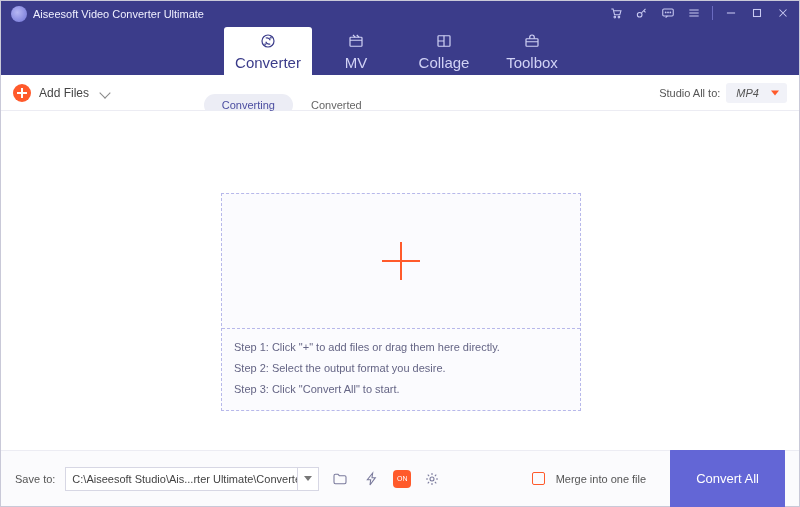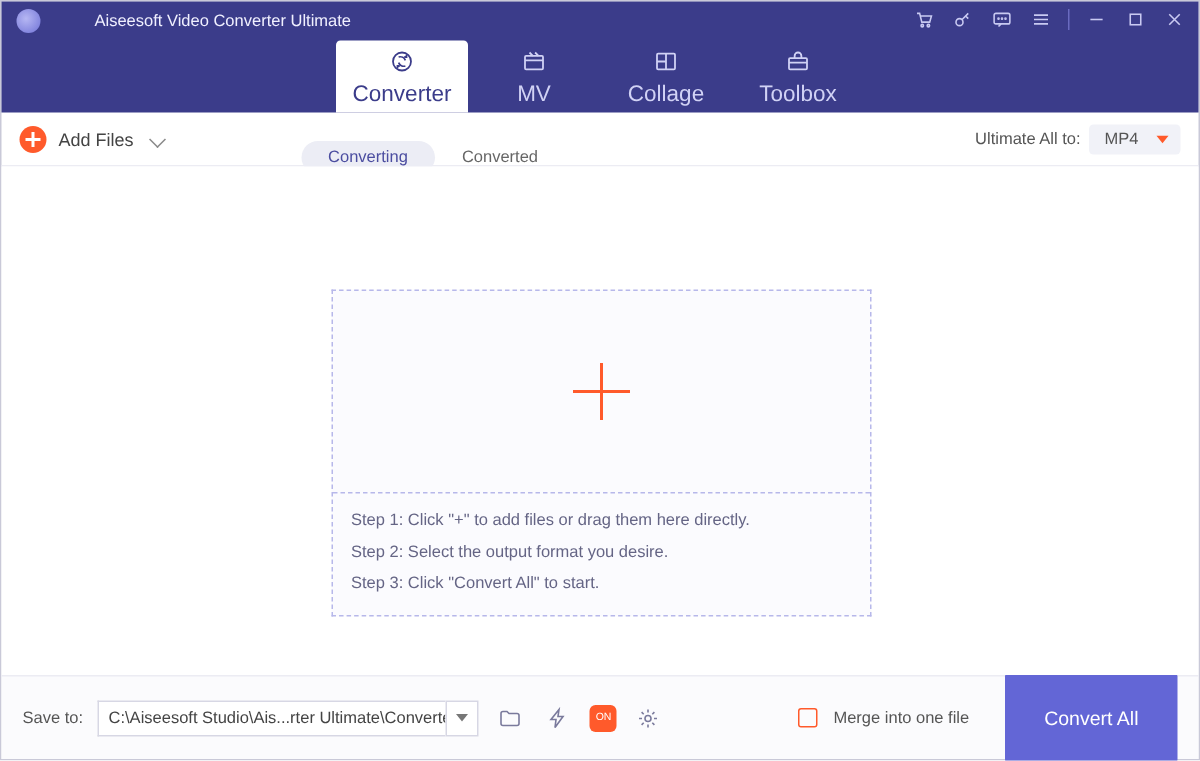--- a/index.html
+++ b/index.html
@@ -1,19 +1,19 @@
 <!DOCTYPE html>
 <html><head>
 <meta charset="utf-8">
 <style>
   * { box-sizing: border-box; margin: 0; padding: 0; font-family: -apple-system, "Segoe UI", Arial, sans-serif; }
   body { width: 800px; height: 507px; overflow: hidden; background: #fff; }
   .window { width: 800px; height: 507px; display: flex; flex-direction: column; border: 1px solid #c9c9d8; background: #fff; }
   .titlebar { height: 74px; background: #3b3c8a; color: #fff; position: relative; }
-  .title-row { display: flex; align-items: center; height: 26px; padding: 0 10px; font-size: 11px; gap: 30px; }
+  .title-row { display: flex; align-items: center; height: 26px; padding: 0 10px; font-size: 11px; }
   .logo-dot { width: 16px; height: 16px; border-radius: 50%; background: radial-gradient(circle at 40% 40%, #b6b7f3, #6f72d6); margin-right: 6px; }
   .title-text { flex: 0 0 auto; color: #f0f0ff; }
   .sys-right { position: absolute; right: 8px; top: 4px; display: flex; align-items: center; gap: 10px; }
   .sys-ico { width: 16px; height: 16px; display: flex; align-items: center; justify-content: center; color: #c9caf2; stroke: #c9caf2; }
   .sys-ico svg { width: 14px; height: 14px; }
   .sys-sep { width: 1px; height: 14px; background: #6a6bc0; }
   .tabs { position: absolute; left: 0; right: 0; bottom: 0; display: flex; justify-content: center; gap: 0; }
   .tab { width: 88px; height: 48px; display: flex; flex-direction: column; align-items: center; justify-content: center; font-size: 15px; color: #d1d2f5; cursor: pointer; }
   .tab.active { background: #fff; color: #3b3c8a; border-radius: 3px 3px 0 0; }
   .tab svg { width: 18px; height: 18px; margin-bottom: 4px; stroke: currentColor; fill: none; stroke-width: 1.6; }
@@ -21,21 +21,21 @@
   .addfiles { display: flex; align-items: center; gap: 8px; cursor: pointer; color: #444; }
   .plus-circle { width: 18px; height: 18px; border-radius: 50%; background: #ff5a2b; position: relative; }
   .plus-circle::before, .plus-circle::after { content: ""; position: absolute; background: #fff; }
   .plus-circle::before { left: 4px; right: 4px; top: 8px; height: 2px; }
   .plus-circle::after { top: 4px; bottom: 4px; left: 8px; width: 2px; }
   .chev { width: 8px; height: 8px; border-right: 1.5px solid #888; border-bottom: 1.5px solid #888; transform: rotate(45deg); margin-left: 4px; }
   .seg { display: flex; margin-left: auto; margin-right: auto; transform: translateX(-30px); }
   .seg-btn { padding: 5px 18px; font-size: 11px; color: #666; border-radius: 12px; cursor: pointer; margin-top: 24px; }
   .seg-btn.active { background: #ecedf5; color: #4b4da0; }
   .convert-to { margin-left: auto; display: flex; align-items: center; gap: 6px; font-size: 11px; color: #555; }
-  .ct-select { background: #f1f2f8; padding: 4px 28px 4px 10px; border-radius: 3px; position: relative; color: #555; min-width: 54px; cursor: pointer; }
+  .ct-select { background: #f1f2f8; padding: 4px 28px 4px 10px; border-radius: 3px; position: relative; color: #555; min-width: 54px; cursor: pointer; font-style: italic; }
   .ct-select .tri { position: absolute; right: 8px; top: 50%; width: 0; height: 0; border-left: 4px solid transparent; border-right: 4px solid transparent; border-top: 5px solid #ff5a2b; transform: translateY(-50%); }
   .main { flex: 1; position: relative; background: #fff; }
   .drop { position: absolute; left: 220px; top: 82px; width: 360px; height: 218px; border: 1px dashed #b7b8ea; background: #fbfbfe; display: flex; flex-direction: column; }
   .drop-top { flex: 1; display: flex; align-items: center; justify-content: center; }
   .big-plus { width: 38px; height: 38px; position: relative; }
   .big-plus::before, .big-plus::after { content: ""; position: absolute; background: #ff5a2b; }
   .big-plus::before { left: 0; right: 0; top: 18px; height: 2px; }
   .big-plus::after { top: 0; bottom: 0; left: 18px; width: 2px; }
   .drop .hline { height: 0; border-top: 1px dashed #b7b8ea; }
   .drop-steps { padding: 8px 12px 10px; font-size: 11px; color: #656585; line-height: 1.9; }
@@ -144,21 +144,21 @@
     <div class="addfiles">
       <div class="plus-circle"></div>
       <span>Add Files</span>
       <div class="chev"></div>
     </div>
     <div class="seg">
       <div class="seg-btn active">Converting</div>
       <div class="seg-btn">Converted</div>
     </div>
     <div class="convert-to">
-      <span>Ultimate All to:</span>
+      <span>Studio All to:</span>
       <div class="ct-select">
         <span>MP4</span>
         <div class="tri"></div>
       </div>
     </div>
   </div>
 
   <div class="main">
     <div class="drop">
       <div class="drop-top">

